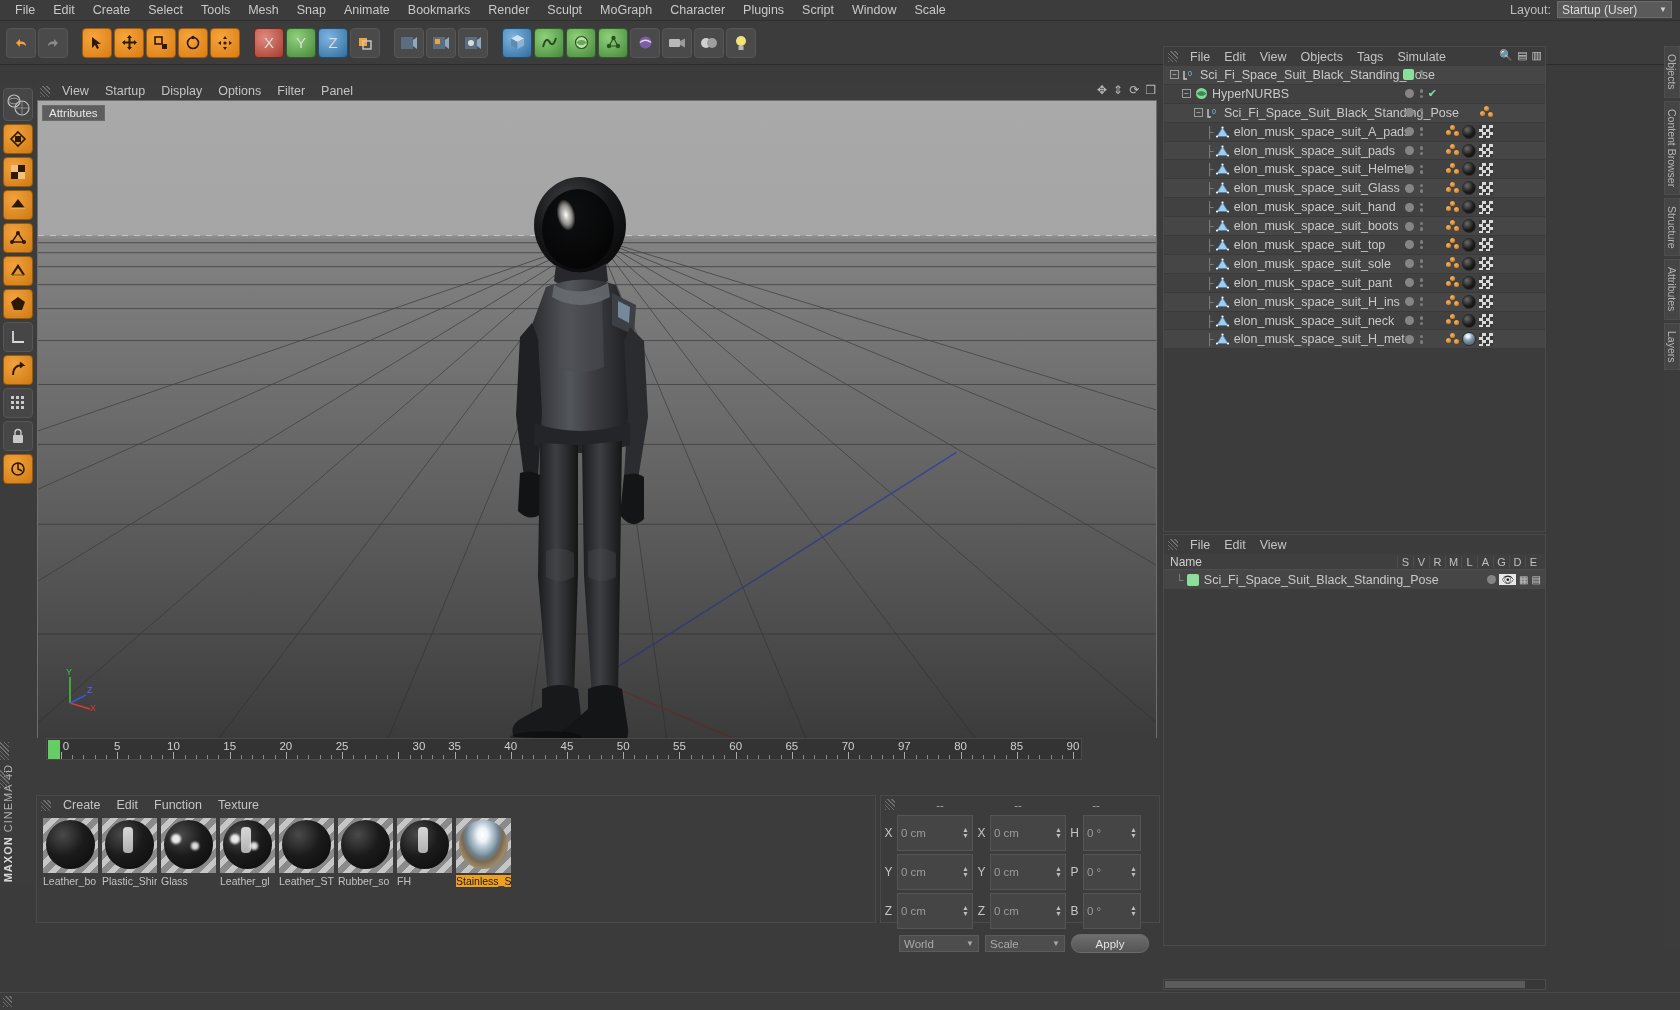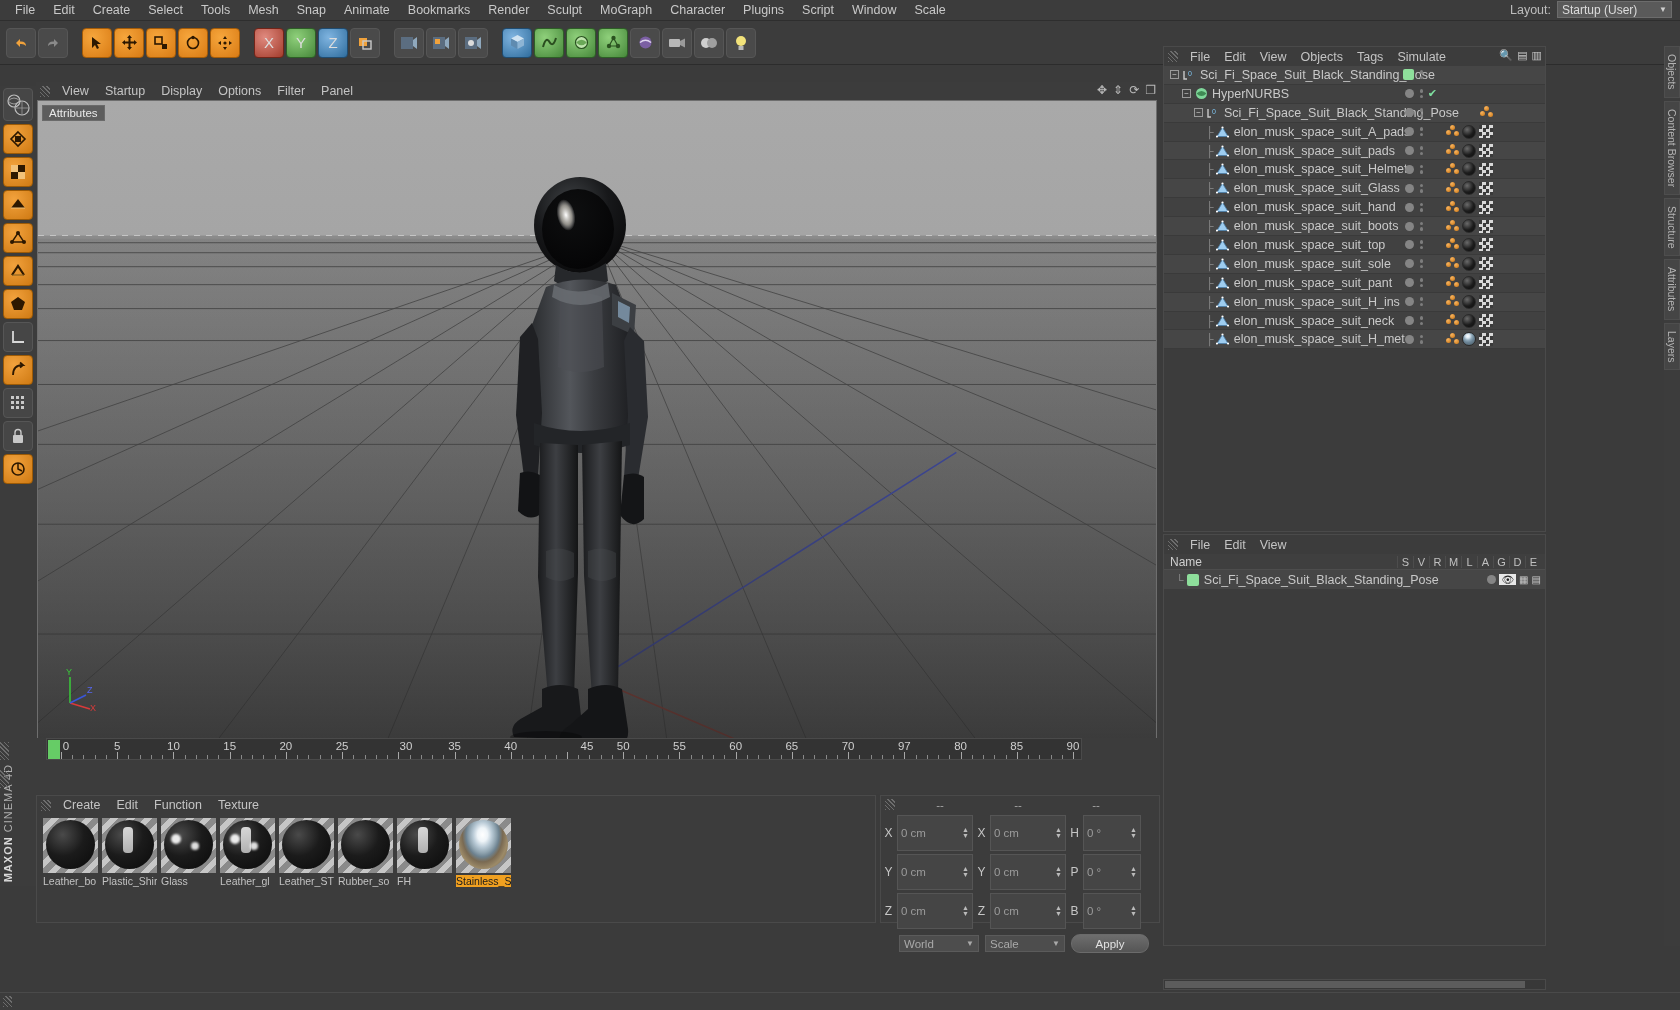--- a/index.html
+++ b/index.html
@@ -619,39 +619,39 @@
         <div class="tick min" style="left: 261.378px;"></div>
         <div class="tick min" style="left: 272.622px;"></div>
         <div class="tick min" style="left: 283.867px;"></div>
         <div class="tick maj" style="left: 295.111px;"></div>
         <div class="tlab" style="left: 295.111px;">25</div>
         <div class="tick min" style="left: 306.356px;"></div>
         <div class="tick min" style="left: 317.6px;"></div>
         <div class="tick min" style="left: 328.844px;"></div>
         <div class="tick min" style="left: 340.089px;"></div>
         <div class="tick maj" style="left: 351.333px;"></div>
-        <div class="tlab" style="left: 359px;">30</div>
+        <div class="tlab" style="left: 372px;">30</div>
         <div class="tick min" style="left: 362.578px;"></div>
         <div class="tick min" style="left: 373.822px;"></div>
         <div class="tick min" style="left: 385.067px;"></div>
         <div class="tick min" style="left: 396.311px;"></div>
         <div class="tick maj" style="left: 407.556px;"></div>
         <div class="tlab" style="left: 407.556px;">35</div>
         <div class="tick min" style="left: 418.8px;"></div>
         <div class="tick min" style="left: 430.044px;"></div>
         <div class="tick min" style="left: 441.289px;"></div>
         <div class="tick min" style="left: 452.533px;"></div>
         <div class="tick maj" style="left: 463.778px;"></div>
         <div class="tlab" style="left: 463.778px;">40</div>
         <div class="tick min" style="left: 475.022px;"></div>
         <div class="tick min" style="left: 486.267px;"></div>
         <div class="tick min" style="left: 497.511px;"></div>
         <div class="tick min" style="left: 508.756px;"></div>
         <div class="tick maj" style="left: 520px;"></div>
-        <div class="tlab" style="left: 540px;">45</div>
+        <div class="tlab" style="left: 520px;">45</div>
         <div class="tick min" style="left: 531.244px;"></div>
         <div class="tick min" style="left: 542.489px;"></div>
         <div class="tick min" style="left: 553.733px;"></div>
         <div class="tick min" style="left: 564.978px;"></div>
         <div class="tick maj" style="left: 576.222px;"></div>
         <div class="tlab" style="left: 576.222px;">50</div>
         <div class="tick min" style="left: 587.467px;"></div>
         <div class="tick min" style="left: 598.711px;"></div>
         <div class="tick min" style="left: 609.956px;"></div>
         <div class="tick min" style="left: 621.2px;"></div>

